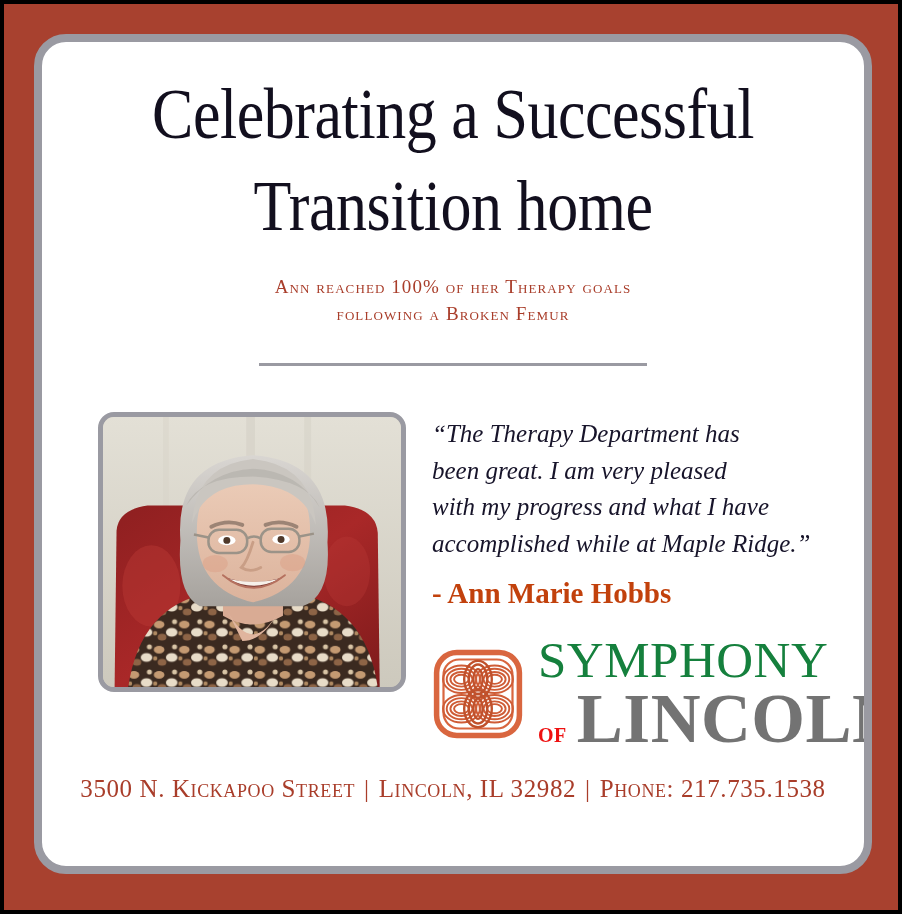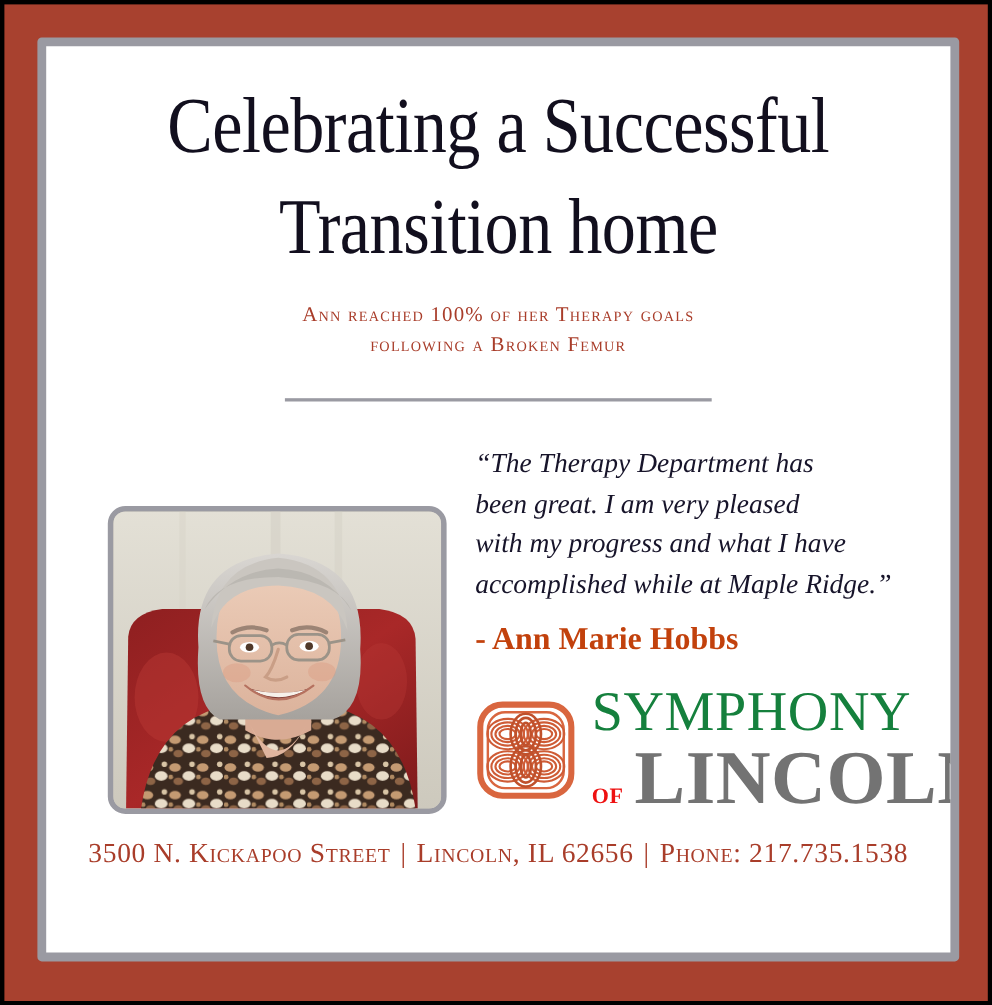--- a/index.html
+++ b/index.html
@@ -28,21 +28,21 @@
   
   .card {
     position: absolute;
     left: 30px;
     top: 30px;
     width: 838px;
     height: 840px;
     box-sizing: border-box;
     background: #ffffff;
     border: 8px solid #9a9aa2;
-    border-radius: 4px;
+    border-radius: 32px;
     overflow: hidden;
   }
 
   .card-inner {
     position: absolute;
     inset: 0;
     padding: 0 26px;
     box-sizing: border-box;
   }
 
@@ -85,23 +85,23 @@
   .divider {
     display: inline-block;
     width: 388px;
     height: 3px;
     background: #9a9aa2;
     vertical-align: middle;
   }
 
   
   .body-row {
-    margin-top: 28px;
+    margin-top: 40px;
     display: flex;
-    align-items: flex-end;
+    align-items: flex-start;
     gap: 26px;
     padding-left: 30px;
   }
 
   
   .photo {
     position: relative;
     flex: 0 0 auto;
     width: 308px;
     height: 280px;
@@ -369,18 +369,18 @@
               <span class="logo-line2">
                 <span class="logo-of">OF</span><span class="logo-lincoln">LINCOLN</span>
               </span>
             </div>
           </div>
         </div>
       </div>
 
 
       <p class="address">
-        <span>3500 N. Kickapoo Street</span><span class="sep">|</span><span>Lincoln, IL  62656</span><span class="sep">|</span><span>Phone: 217.735.1538</span>
+        <span>3500 N. Kickapoo Street</span><span class="sep">|</span><span>Lincoln, IL  32982</span><span class="sep">|</span><span>Phone: 217.735.1538</span>
       </p>
 
     </div>
   </div>
 </div>
 
 </body></html>

